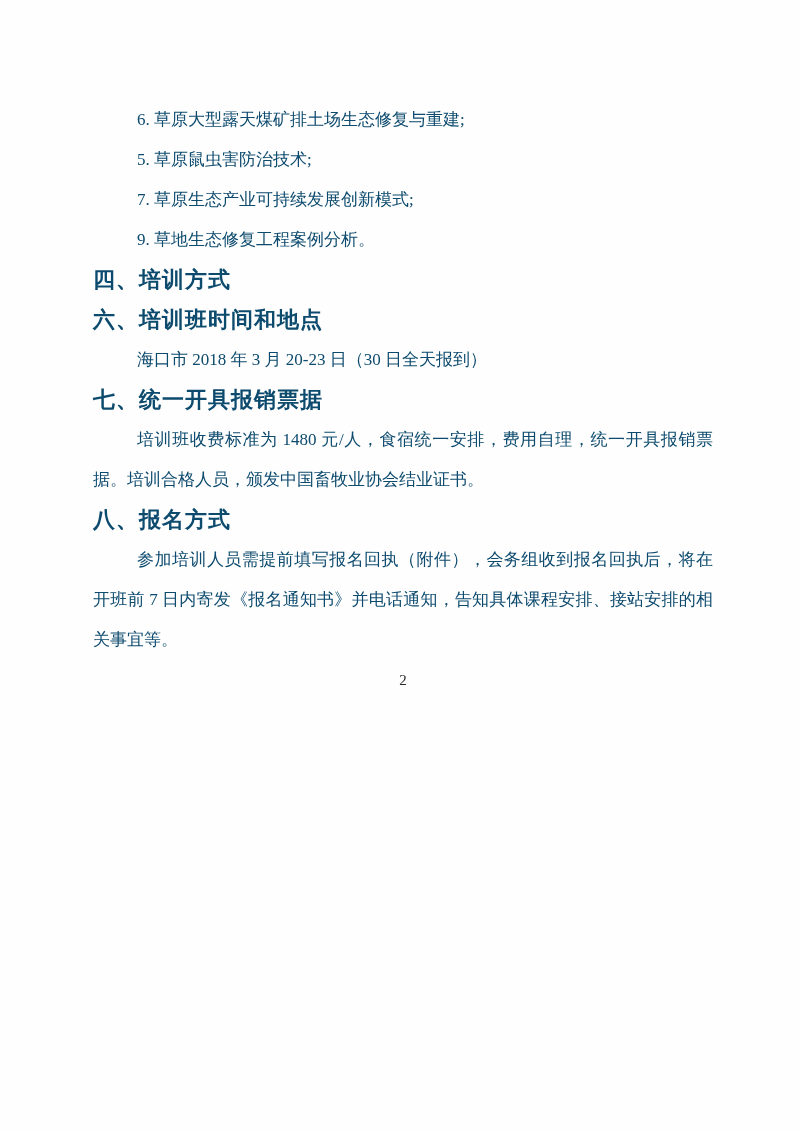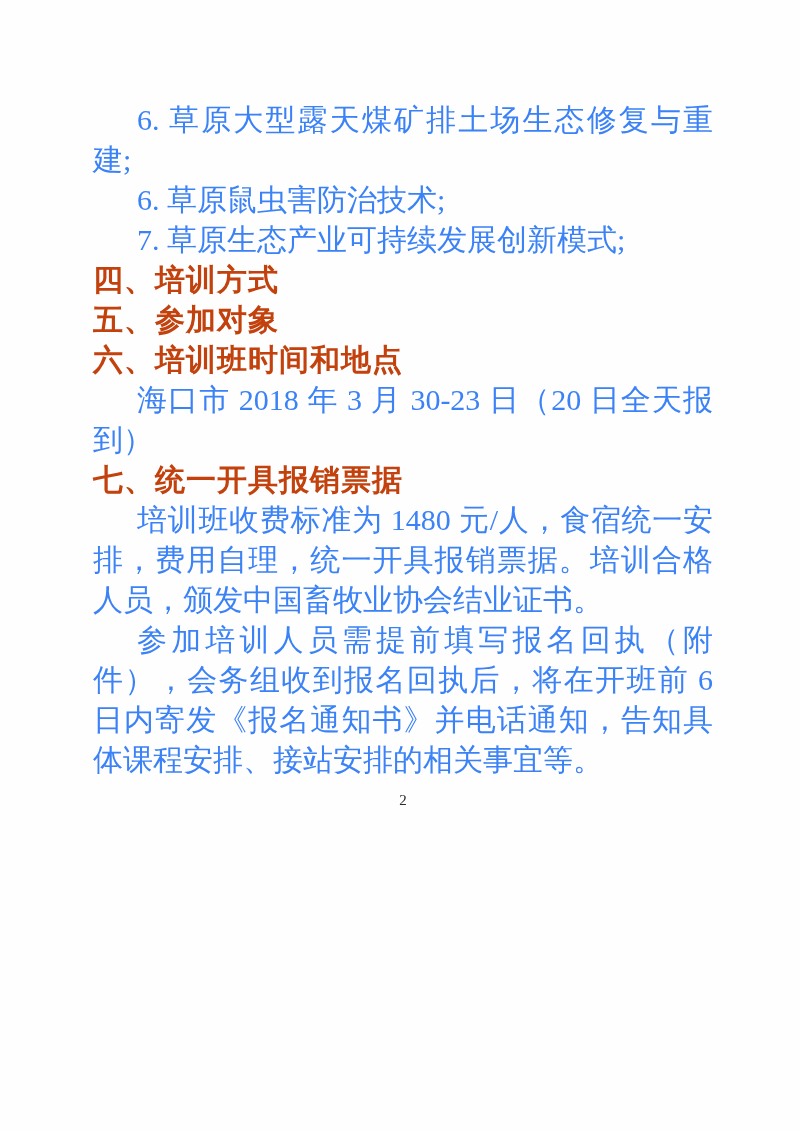--- a/index.html
+++ b/index.html
@@ -14,63 +14,64 @@
     color: #1f1f1f;
     overflow: hidden;
   }
 
   .content {
     padding: 100px 87px 0 93px; 
   }
 
   .body-line,
   .body-para {
-    font-size: 30px;
+    font-size: 17px;
     line-height: 40px;
     text-align: justify;
-    color: #3b82f6;
+    color: #0c4a6e;
   }
 
   .indent-2em { text-indent: 44px; }
 
   .section-heading {
     font-family: "Liberation Sans", "DejaVu Sans", sans-serif;
-    font-size: 30px;
+    font-size: 22px;
     line-height: 40px;
     font-weight: 700;
-    color: #c2410c;
+    color: #0c4a6e;
     letter-spacing: 1px;
   }
 
   .page-number {
     text-align: center;
     font-size: 15px;
     line-height: 40px;
     color: #2a2a2a;
     font-family: "Liberation Serif", "DejaVu Serif", serif;
   }
 </style>
 </head>
 <body>
 
 <div class="page">
   <div class="content">
 
     <p class="body-line indent-2em">6. 草原大型露天煤矿排土场生态修复与重建;</p>
-    <p class="body-line indent-2em">6. 草原鼠虫害防治技术;</p>
+    <p class="body-line indent-2em">5. 草原鼠虫害防治技术;</p>
     <p class="body-line indent-2em">7. 草原生态产业可持续发展创新模式;</p>
+    <p class="body-line indent-2em">9. 草地生态修复工程案例分析。</p>
 
     <h2 class="section-heading">四、培训方式</h2>
 
-    <h2 class="section-heading">五、参加对象</h2>
 
     <h2 class="section-heading">六、培训班时间和地点</h2>
-    <p class="body-para indent-2em">海口市 2018 年 3 月 30-23 日（20 日全天报到）</p>
+    <p class="body-para indent-2em">海口市 2018 年 3 月 20-23 日（30 日全天报到）</p>
 
     <h2 class="section-heading">七、统一开具报销票据</h2>
     <p class="body-para indent-2em">培训班收费标准为 1480 元/人，食宿统一安排，费用自理，统一开具报销票据。培训合格人员，颁发中国畜牧业协会结业证书。</p>
 
-    <p class="body-para indent-2em">参加培训人员需提前填写报名回执（附件），会务组收到报名回执后，将在开班前 6 日内寄发《报名通知书》并电话通知，告知具体课程安排、接站安排的相关事宜等。</p>
+    <h2 class="section-heading">八、报名方式</h2>
+    <p class="body-para indent-2em">参加培训人员需提前填写报名回执（附件），会务组收到报名回执后，将在开班前 7 日内寄发《报名通知书》并电话通知，告知具体课程安排、接站安排的相关事宜等。</p>
 
     <div class="page-number">2</div>
 
   </div>
 </div>
 
 </body></html>

